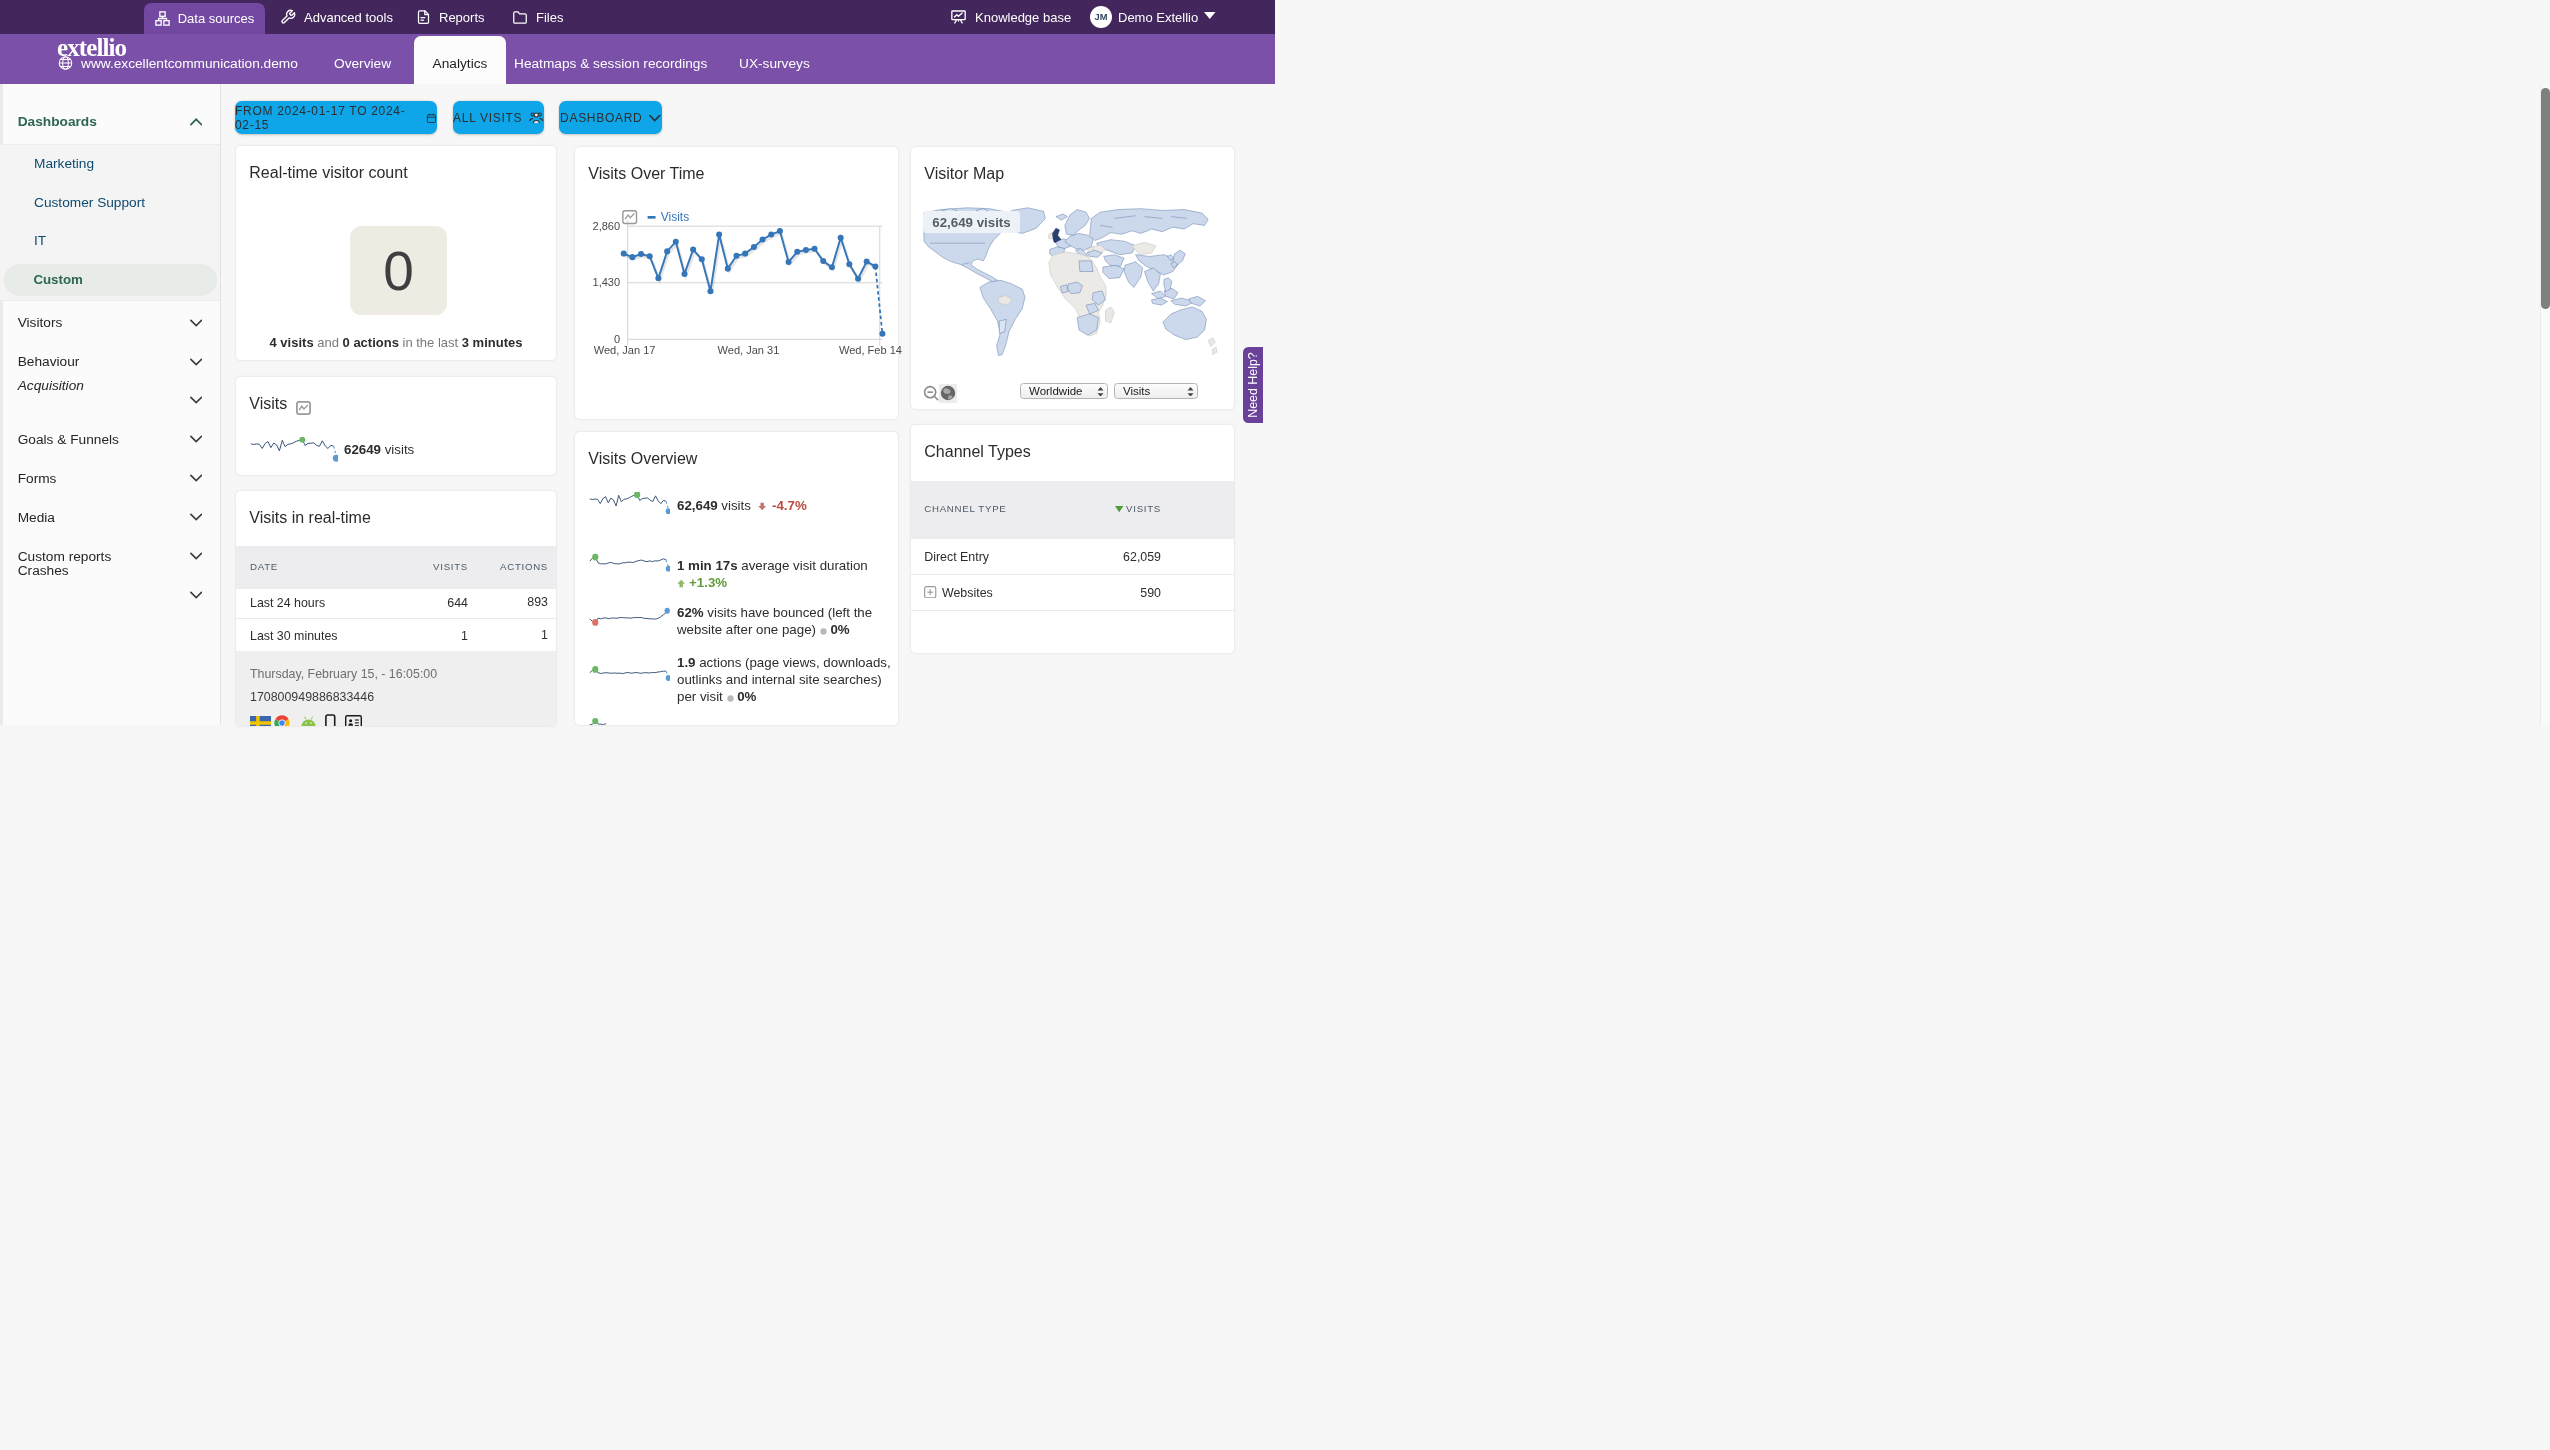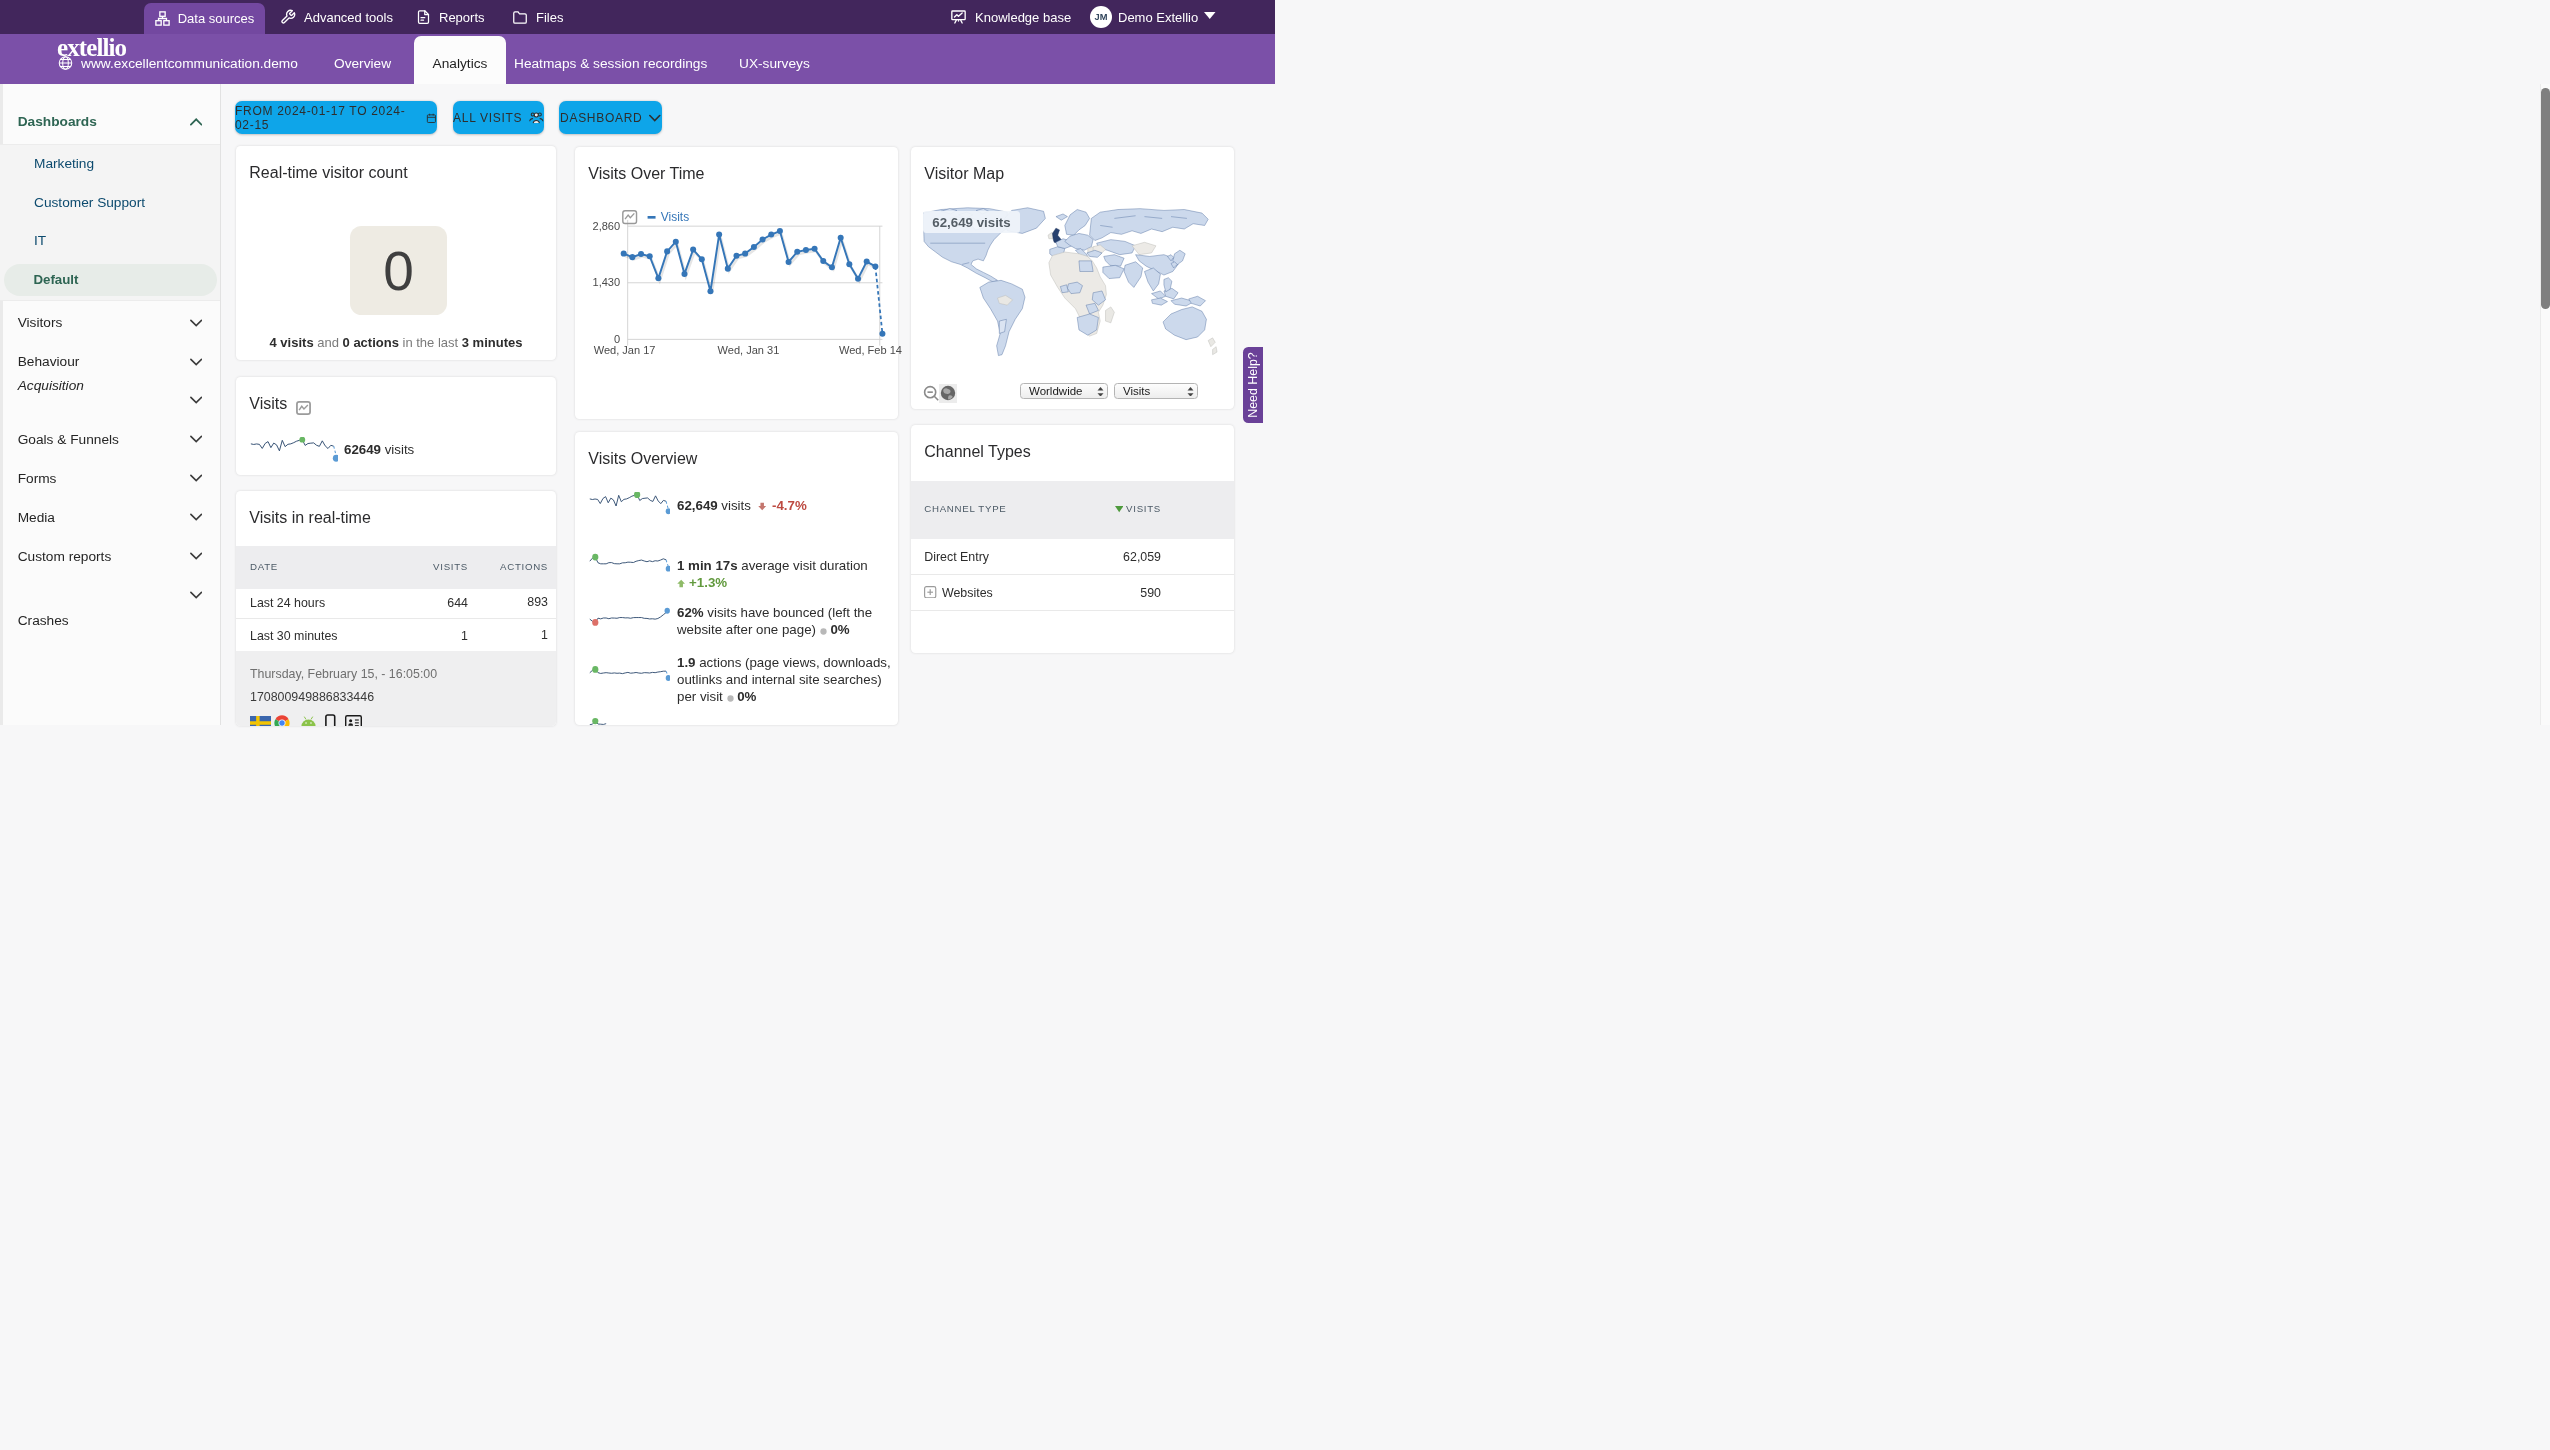--- a/index.html
+++ b/index.html
@@ -101,37 +101,37 @@
   <div class="sitem" style="left:739px;">UX-surveys</div>
 </div>
 <div id="whitetab">
     <div>Analytics</div>
   </div>
 
 <div id="sidebar">
   <div class="lstrip"></div>
   <div id="submenu"></div>
   <div id="defpill">
-      <span>Default</span>
+      <span>Custom</span>
     </div>
   <div class="sidehead" style="top:30px;">Dashboards</div>
   <svg class="chev" style="top:34px;" width="12.4" height="8" viewBox="0 0 14 9" fill="none" stroke="#2e6553" stroke-width="2" stroke-linecap="round">
       <polyline points="1,7.5 7,1.5 13,7.5"></polyline>
     </svg>
   <div class="subitem" style="top:72px;">Marketing</div>
   <div class="subitem" style="top:111px;">Customer Support</div>
   <div class="subitem" style="top:149px;">IT</div>
   <div class="sideitem" style="top:231px;">Visitors</div>
   <div class="sideitem" style="top:270px;">Behaviour</div>
   <div class="sideitem" style="top:294px;font-style:italic;">Acquisition</div>
   <div class="sideitem" style="top:348px;">Goals &amp; Funnels</div>
   <div class="sideitem" style="top:387px;">Forms</div>
   <div class="sideitem" style="top:426px;">Media</div>
   <div class="sideitem" style="top:465px;">Custom reports</div>
-  <div class="sideitem" style="top:529px;">Crashes</div>
+  <div class="sideitem" style="top:479px;">Crashes</div>
   <svg class="chev" style="top:235px;" width="12.4" height="8" viewBox="0 0 14 9" fill="none" stroke="#3a3a3a" stroke-width="1.8" stroke-linecap="round">
       <polyline points="1,1.5 7,7.5 13,1.5"></polyline>
     </svg>
   <svg class="chev" style="top:274px;" width="12.4" height="8" viewBox="0 0 14 9" fill="none" stroke="#3a3a3a" stroke-width="1.8" stroke-linecap="round">
       <polyline points="1,1.5 7,7.5 13,1.5"></polyline>
     </svg>
   <svg class="chev" style="top:312px;" width="12.4" height="8" viewBox="0 0 14 9" fill="none" stroke="#3a3a3a" stroke-width="1.8" stroke-linecap="round">
       <polyline points="1,1.5 7,7.5 13,1.5"></polyline>
     </svg>
   <svg class="chev" style="top:351px;" width="12.4" height="8" viewBox="0 0 14 9" fill="none" stroke="#3a3a3a" stroke-width="1.8" stroke-linecap="round">

